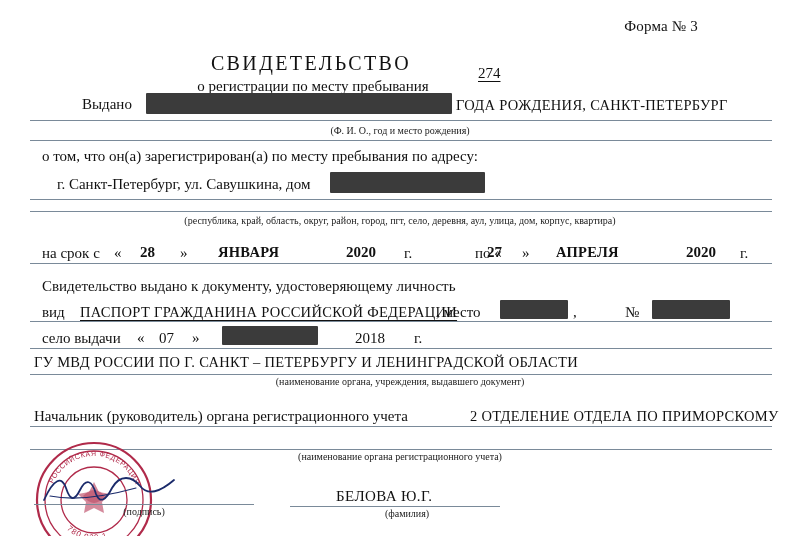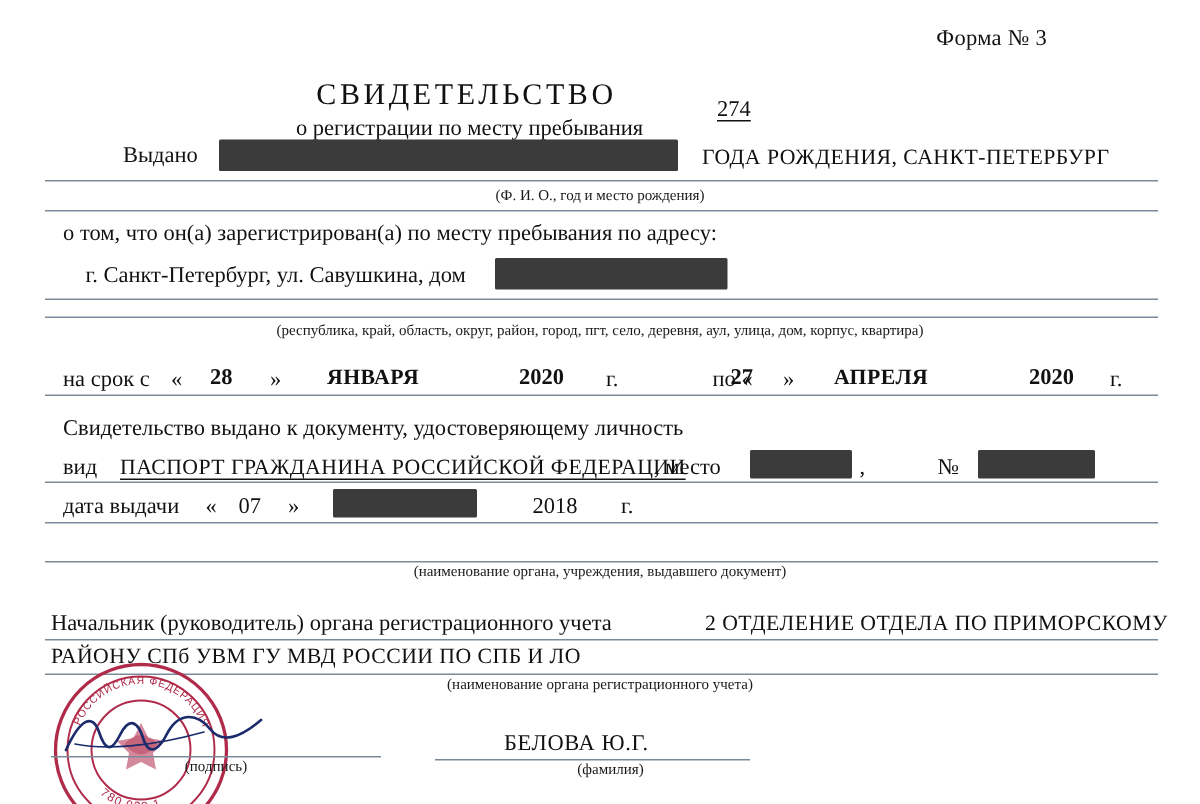--- a/index.html
+++ b/index.html
@@ -117,21 +117,21 @@
     <span class="title-inner">СВИДЕТЕЛЬСТВО</span>
   </div>
   <div class="cert-number">274</div>
 
   <div class="subtitle">
     <span class="subtitle-inner">о регистрации по месту пребывания</span>
   </div>
 
   <div class="txt" style="left:82px; top:96px;">Выдано</div>
   <div class="redact" style="left:146px; top:93px; width:306px; height:21px;"></div>
-  <div class="txt caps" style="left:456px; top:97px; font-size:14.5px;margin-left:12px;">ГОДА РОЖДЕНИЯ, САНКТ-ПЕТЕРБУРГ</div>
+  <div class="txt caps" style="left:456px; top:97px; font-size:14.5px;">ГОДА РОЖДЕНИЯ, САНКТ-ПЕТЕРБУРГ</div>
   <div class="rule" style="left:30px; top:120px; width:742px;"></div>
 
   <div class="txt-sm" style="left:0; top:125px; width:800px; text-align:center;">(Ф. И. О., год и место рождения)</div>
 
   <div class="rule" style="left:30px; top:140px; width:742px;"></div>
 
   <div class="txt" style="left:42px; top:148px;">о том, что он(а) зарегистрирован(а) по месту пребывания по адресу:</div>
 
   <div class="txt" style="left:42px; top:176px;margin-left:15px;">г. Санкт-Петербург, ул. Савушкина, дом</div>
   <div class="redact" style="left:330px; top:172px; width:155px; height:21px;"></div>
@@ -159,37 +159,37 @@
 
   <div class="txt" style="left:42px; top:304px;">вид</div>
   <div class="txt u caps" style="left:80px; top:304px; font-size:14.5px;">ПАСПОРТ ГРАЖДАНИНА РОССИЙСКОЙ ФЕДЕРАЦИИ</div>
   <div class="txt" style="left:436px; top:304px;">, место</div>
   <div class="redact" style="left:500px; top:300px; width:68px; height:19px;"></div>
   <div class="txt" style="left:573px; top:304px;">,</div>
   <div class="txt" style="left:625px; top:304px;">№</div>
   <div class="redact" style="left:652px; top:300px; width:78px; height:19px;"></div>
   <div class="rule" style="left:30px; top:321px; width:742px;"></div>
 
-  <div class="txt" style="left:42px; top:330px;">дата выдачи</div>
+  <div class="txt" style="left:42px; top:330px;">село выдачи</div>
   <div class="txt" style="left:137px; top:330px;">«</div>
   <div class="txt" style="left:159px; top:330px;">07</div>
   <div class="txt" style="left:192px; top:330px;">»</div>
   <div class="redact" style="left:222px; top:326px; width:96px; height:19px;"></div>
   <div class="txt" style="left:355px; top:330px;">2018</div>
   <div class="txt" style="left:414px; top:330px;">г.</div>
   <div class="rule" style="left:30px; top:348px; width:742px;"></div>
 
+  <div class="txt caps" style="left:34px; top:354px; font-size:14.5px;">ГУ  МВД  РОССИИ  ПО  Г. САНКТ – ПЕТЕРБУРГУ  И  ЛЕНИНГРАДСКОЙ ОБЛАСТИ</div>
   <div class="rule" style="left:30px; top:374px; width:742px;"></div>
   <div class="txt-sm" style="left:0; top:376px; width:800px; text-align:center;">(наименование органа, учреждения, выдавшего документ)</div>
 
   <div class="txt" style="left:34px; top:408px;">Начальник (руководитель) органа регистрационного учета</div>
   <div class="txt caps" style="left:470px; top:408px; font-size:14.5px;">2 ОТДЕЛЕНИЕ ОТДЕЛА  ПО ПРИМОРСКОМУ</div>
   <div class="rule" style="left:30px; top:426px; width:742px;"></div>
 
-  <div class="txt caps" style="left:34px; top:430px; font-size:14.5px;">РАЙОНУ СПб УВМ  ГУ  МВД РОССИИ  ПО СПБ  И  ЛО</div>
   <div class="rule" style="left:30px; top:449px; width:742px;"></div>
   <div class="txt-sm" style="left:0; top:451px; width:800px; text-align:center;">(наименование органа регистрационного учета)</div>
 
   <svg class="stamp" viewBox="0 0 120 120">
     <circle cx="60" cy="60" r="57" fill="none" stroke="#b02a4a" stroke-width="2.2"></circle>
     <circle cx="60" cy="60" r="49" fill="none" stroke="#b02a4a" stroke-width="1.3"></circle>
     <circle cx="60" cy="60" r="33" fill="none" stroke="#b02a4a" stroke-width="1.3"></circle>
     <path d="M60 42 l5 10 11 2 -8 8 2 11 -10 -5 -10 5 2 -11 -8 -8 11 -2z" fill="#b02a4a" opacity="0.55"></path>
     <path d="M49 56 q11 -12 22 0 q-11 14 -22 0z" fill="#b02a4a" opacity="0.4"></path>
     <defs>

